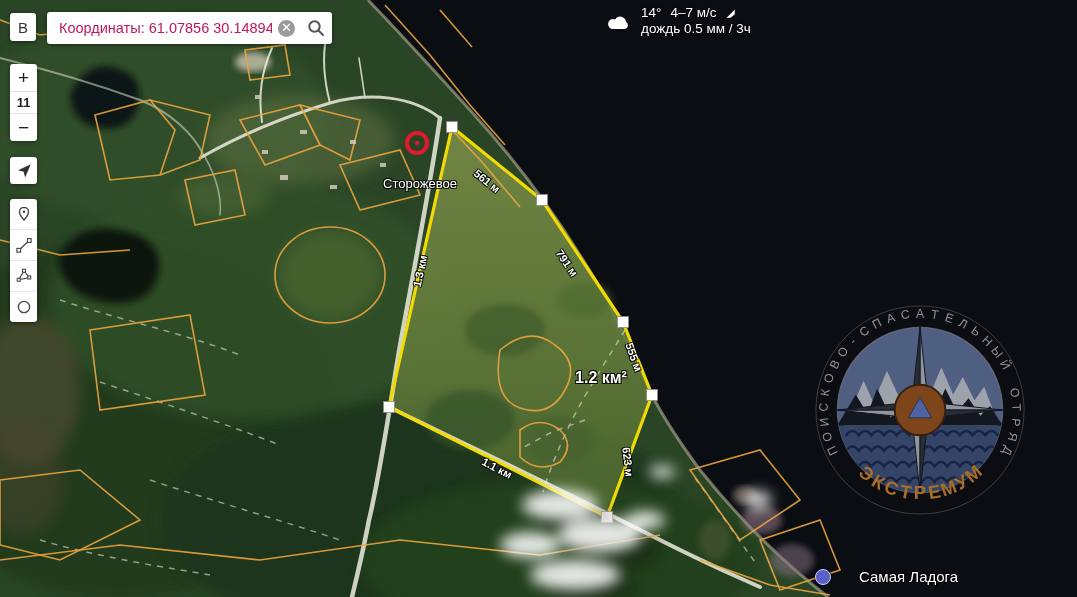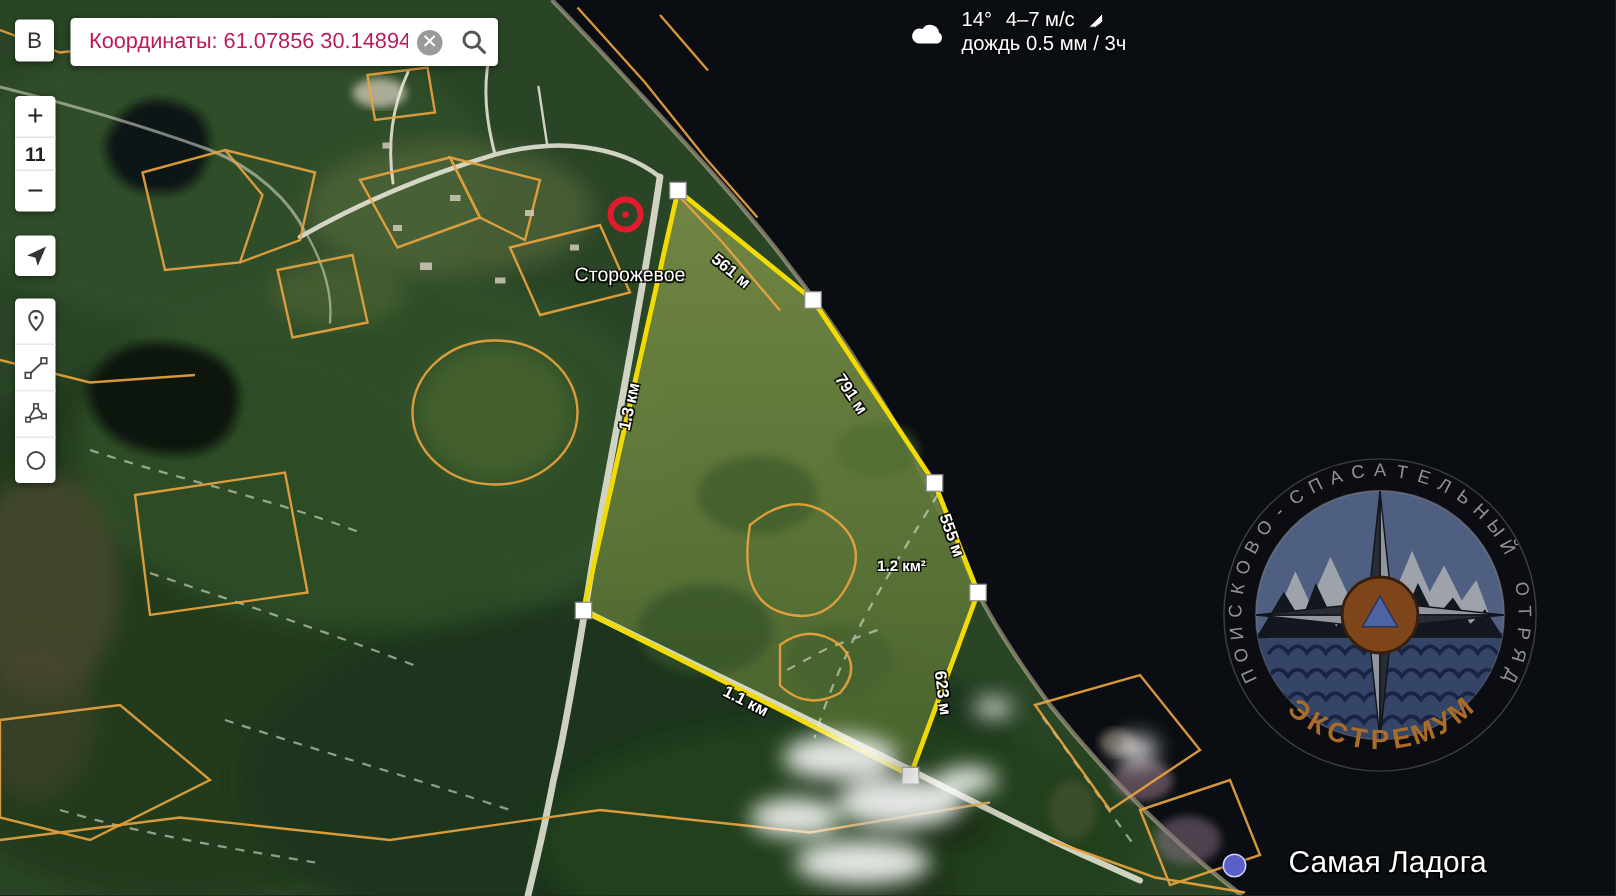--- a/index.html
+++ b/index.html
@@ -36,26 +36,26 @@
   #weather{position:absolute;left:605px;top:5px;color:#fff;font-size:13.5px;
       text-shadow:0 1px 2px #000,0 0 3px #000;display:flex;align-items:flex-start;}
   #weather .lines{margin-left:8px;line-height:16px;}
   #weather .l1{display:flex;align-items:center;gap:9px;}
 
   
   .maplabel{position:absolute;color:#fff;white-space:nowrap;pointer-events:none;
       text-shadow:-1px -1px 0 rgba(0,0,0,.85),1px -1px 0 rgba(0,0,0,.85),
                   -1px 1px 0 rgba(0,0,0,.85),1px 1px 0 rgba(0,0,0,.85);}
   #place-label{left:420px;top:143px;transform:translate(-50%,-50%);font-size:13px;margin-top:40px;}
-  #poi-label{left:836px;top:576px;transform:translateY(-50%);font-size:20px;padding-left:23px;}
+  #poi-label{left:836px;top:576px;transform:translateY(-50%);font-size:15px;padding-left:23px;}
   #poi-icon{position:absolute;left:815px;top:569px;width:14px;height:14px;border-radius:50%;
       background:#5a60c8;border:1px solid #cdd2ff;box-shadow:0 0 2px #000;}
   .meas{position:absolute;font-size:11px;font-weight:bold;}
   #area-label{left:601px;top:378px;transform:translate(-50%,-50%);
-      font-size:10px;font-weight:bold;}
+      font-size:16px;font-weight:bold;}
 
   
   #scale{position:absolute;left:0;top:570px;width:340px;height:27px;pointer-events:none;margin-top:44px;}
   #scale-label{position:absolute;left:6px;top:3px;color:#fff;
       font-family:"DejaVu Sans Mono",monospace;font-weight:bold;font-size:14px;
       text-shadow:-1px -1px 0 #000,1px -1px 0 #000,-1px 1px 0 #000,1px 1px 0 #000;}
   #scale-line{position:absolute;left:2px;top:24px;width:324px;height:1px;
       background:rgba(255,255,255,.55);}
   #scale-tick{position:absolute;left:325px;top:8px;width:2px;height:17px;background:#fff;}
 

